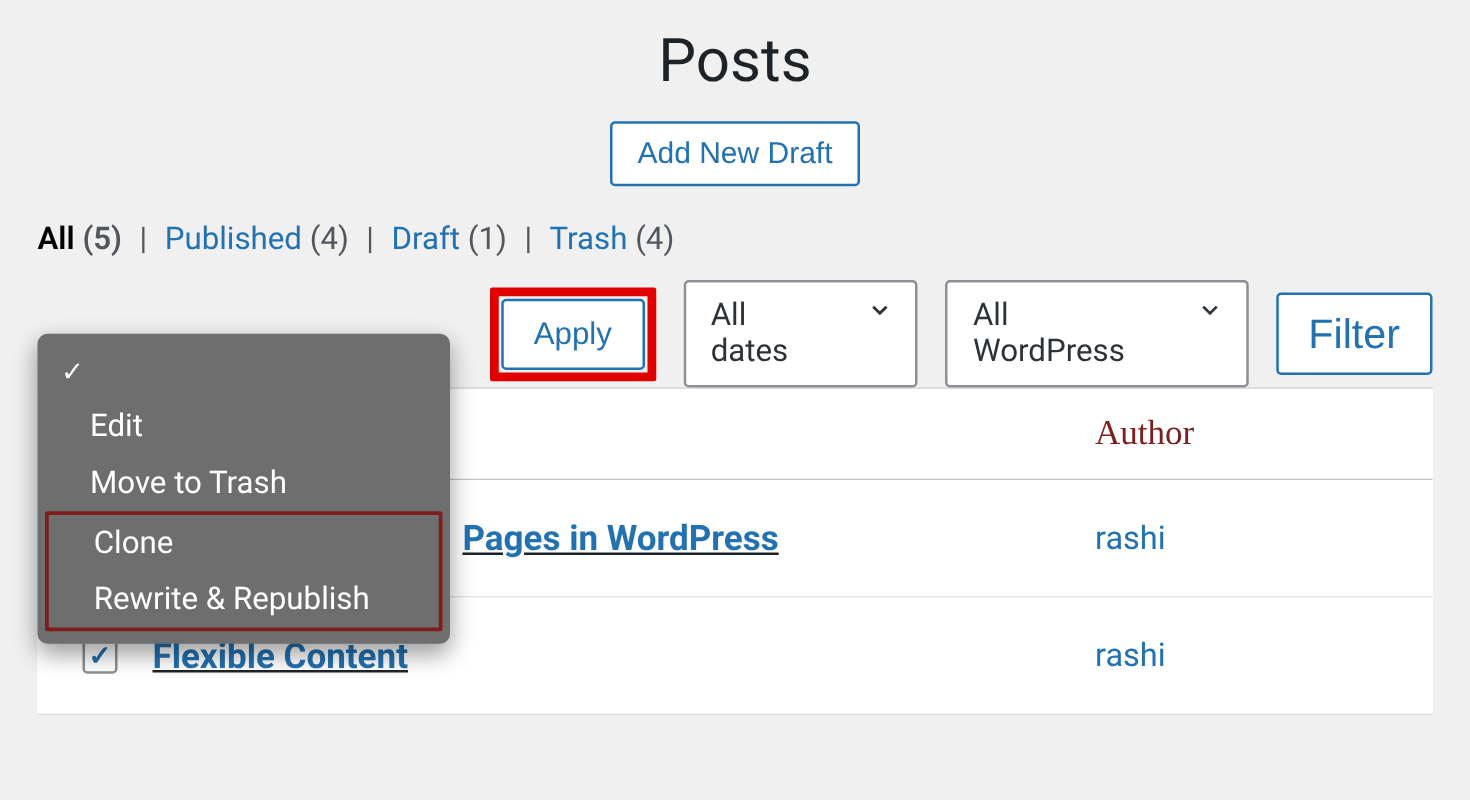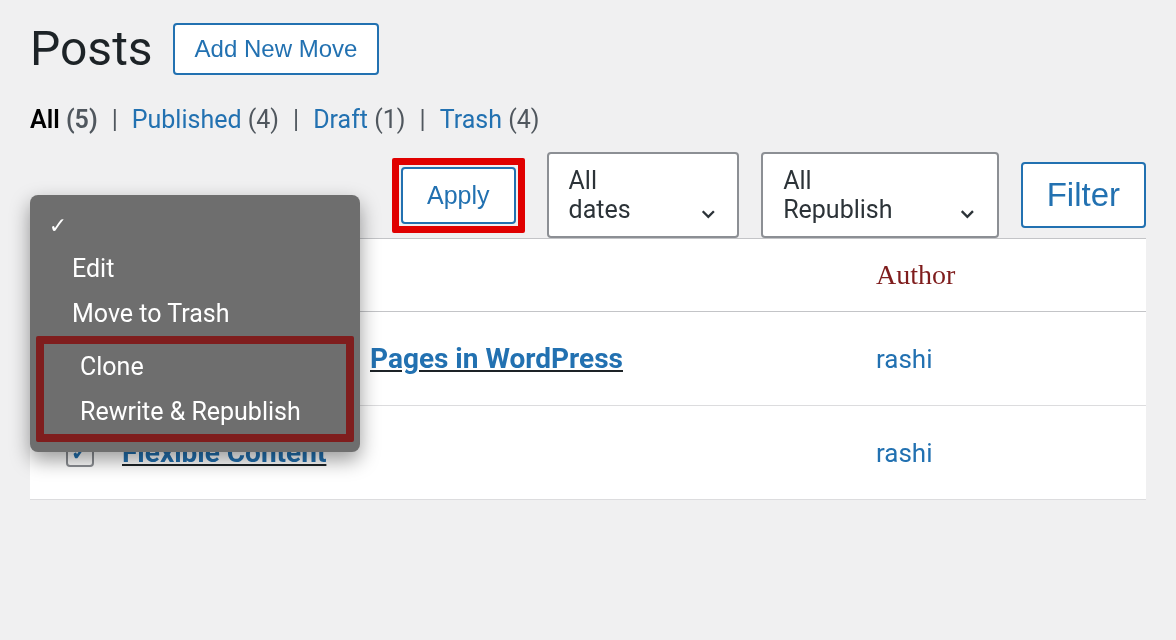--- a/index.html
+++ b/index.html
@@ -8,20 +8,21 @@
       background: #f0f0f1;
       padding: 20px 30px;
       color: #1d2327;
       font-size: 24px;
     }
     .header {
       display: flex;
       align-items: center;
       gap: 20px;
       margin-bottom: 28px;
+      flex-direction: column;
     }
     .page-title {
       font-size: 48px;
       font-weight: 400;
       color: #1d2327;
     }
     .add-new-btn {
       border: 2px solid #2271b1;
       background: #fff;
       color: #2271b1;
@@ -67,21 +68,21 @@
       align-items: center;
       padding: 8px 18px 8px 14px;
       color: #fff;
       font-size: 25px;
       cursor: pointer;
       white-space: nowrap;
     }
     .check-col { width: 28px; display: inline-flex; justify-content: center; }
     .checkmark { font-size: 22px; }
     .highlight-group {
-      border: 8px solid #7f1d1d;
+      border: 3px solid #7f1d1d;
       margin: 0 6px;
       border-radius: 2px;
     }
     .highlight-group .dropdown-item { padding-left: 8px; }
     .apply-btn-wrap {
       border: 7px solid #e00000;
       border-radius: 2px;
       padding: 2px;
       margin-left: 340px;
     }
@@ -94,21 +95,21 @@
       cursor: pointer;
       border-radius: 4px;
     }
     .select-box {
       border: 2px solid #8c8f94;
       background: #fff;
       padding: 12px 20px;
       font-size: 25px;
       border-radius: 4px;
       display: flex;
-      align-items: flex-end;
+      align-items: flex-start;
       gap: 40px;
       cursor: pointer;
       color: #2c3338;
     }
     .filter-btn {
       border: 2px solid #2271b1;
       background: #fff;
       color: #2271b1;
       padding: 12px 24px;
       font-size: 33px;
@@ -181,21 +182,21 @@
       width: 20px;
       height: 20px;
     }
     .chevron-down path { stroke: #2c3338; stroke-width: 2.5; fill: none; }
   </style>
 </head>
 <body>
 
 <div class="header">
   <h1 class="page-title">Posts</h1>
-  <button class="add-new-btn">Add New Move</button>
+  <button class="add-new-btn">Add New Draft</button>
 </div>
 
 <div class="status-tabs">
   <span class="status-tab active">
     <span>All</span>
     <span class="status-count">(5)</span>
   </span>
   <span class="separator">|</span>
   <span class="status-tab link">
     <span>Published</span>
@@ -248,21 +249,21 @@
   </div>
 
   <div class="select-box">
     <span>All dates</span>
     <svg class="chevron-down" viewBox="0 0 20 20">
         <path d="M4 7l6 6 6-6"></path>
       </svg>
   </div>
 
   <div class="select-box">
-    <span>All Republish</span>
+    <span>All WordPress</span>
     <svg class="chevron-down" viewBox="0 0 20 20">
         <path d="M4 7l6 6 6-6"></path>
       </svg>
   </div>
 
   <button class="filter-btn">Filter</button>
 </div>
 
 <div class="table-wrap">
   <div class="thead">

